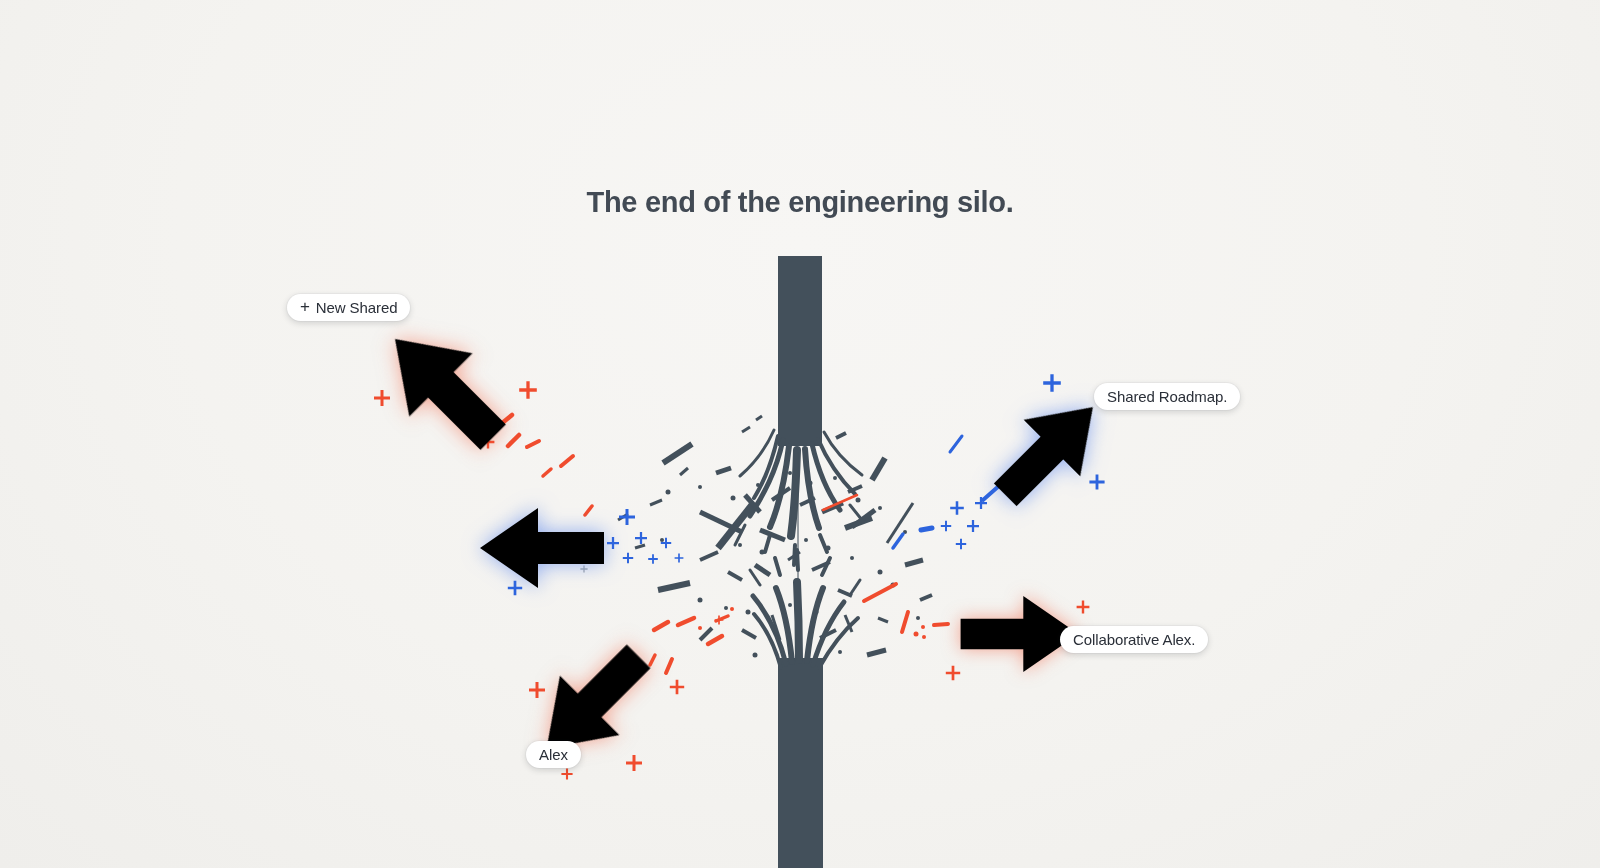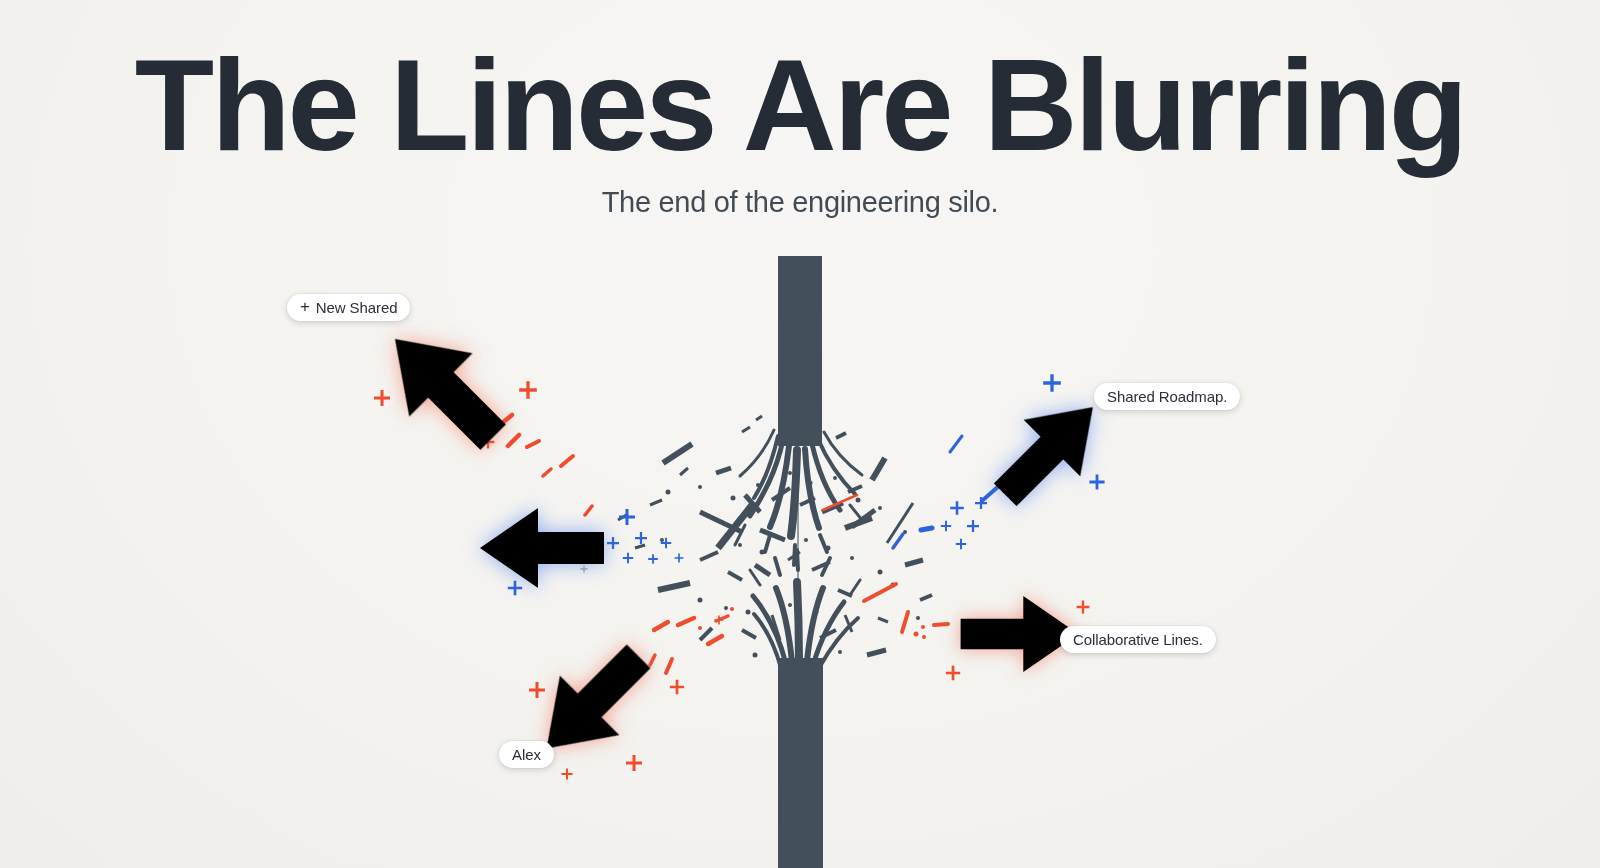--- a/index.html
+++ b/index.html
@@ -23,21 +23,21 @@
   }
   .stage{position:absolute;inset:0;width:1600px;height:868px}
 
   .headline{
     position:absolute;top:40px;left:0;width:1600px;text-align:center;
     font-size:130px;font-weight:bold;letter-spacing:-3px;line-height:1;
     color:var(--title_text);
   }
   .subhead{
     position:absolute;top:186px;left:0;width:1600px;text-align:center;
-    font-size:29px;font-weight:400;letter-spacing:-0.3px;
+    font-size:29px;font-weight:700;letter-spacing:-0.3px;
     color:var(--subtitle_text);
   }
 
   svg.scene{position:absolute;inset:0}
 
   .pillar-part{fill:var(--pillar)}
   .strand{stroke:var(--pillar);fill:none;stroke-linecap:round}
   .thread{stroke:var(--pillar);stroke-width:1.4;opacity:.75}
   .frag{stroke:var(--pillar);stroke-linecap:butt}
   .dot{fill:var(--pillar)}
@@ -57,21 +57,20 @@
     letter-spacing:-0.1px;box-shadow:0 2px 6px rgba(40,44,52,.18), 0 0 0 1px rgba(40,44,52,.03);
     white-space:nowrap;
   }
   .pill .plus-glyph{font-size:17px;font-weight:400;line-height:1;position:relative;top:-1px}
 </style>
 </head>
 <body>
 
 <div class="stage">
 
-  <h1 class="headline">The Lines Are Blurring</h1>
   <div class="subhead">The end of the engineering silo.</div>
 
   <svg class="scene" viewBox="0 0 1600 868">
     <defs>
       <path id="plus" d="M-8,0H8M0,-8V8"></path>
       <path id="cursorArrow" d="M72,0 L14,-40 L14,-16 L-52,-16 L-52,16 L14,16 L14,40 Z"></path>
     </defs>
 
     <g>
       <rect class="pillar-part" x="778" y="256" width="44" height="190"></rect>
@@ -259,20 +258,20 @@
   <div class="pill" style="left:287px;top:294px">
     <span class="plus-glyph">+</span>
     <span>New Shared</span>
   </div>
 
   <div class="pill" style="left:1094px;top:383px">
     <span>Shared Roadmap.</span>
   </div>
 
   <div class="pill" style="left:1060px;top:626px">
-    <span>Collaborative Lines.</span>
-  </div>
-
-  <div class="pill" style="left:499px;top:741px">
+    <span>Collaborative Alex.</span>
+  </div>
+
+  <div class="pill" style="left:526px;top:741px">
     <span>Alex</span>
   </div>
 
 </div>
 
 </body></html>

